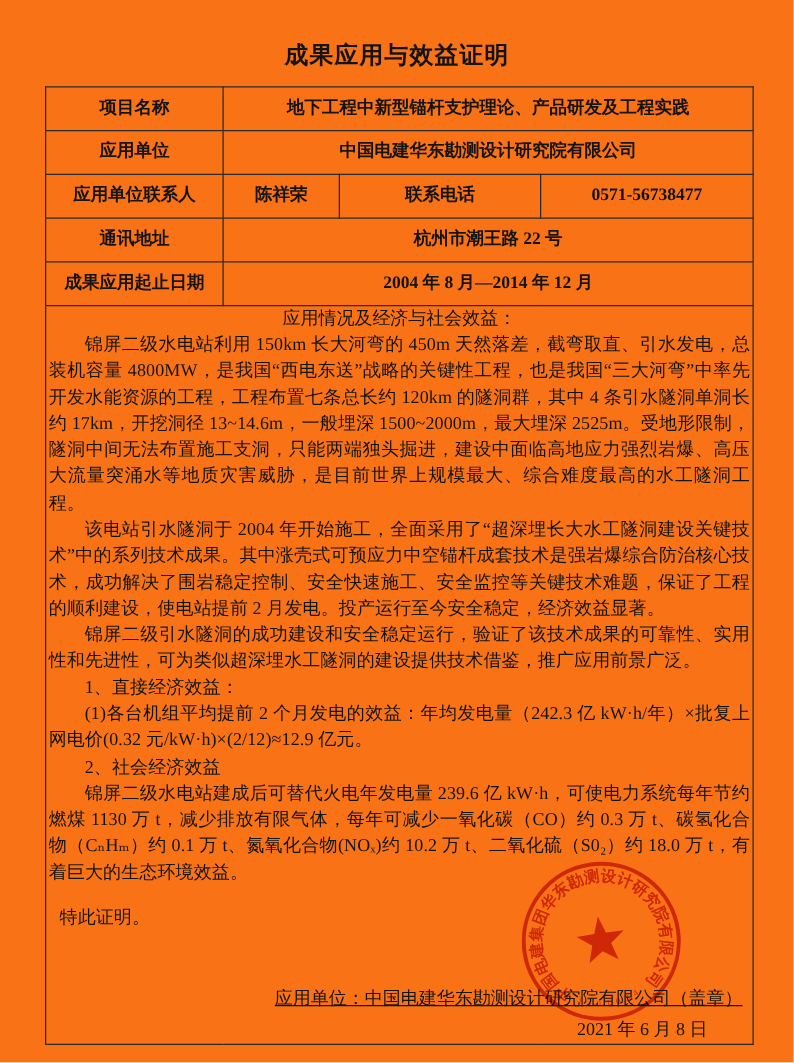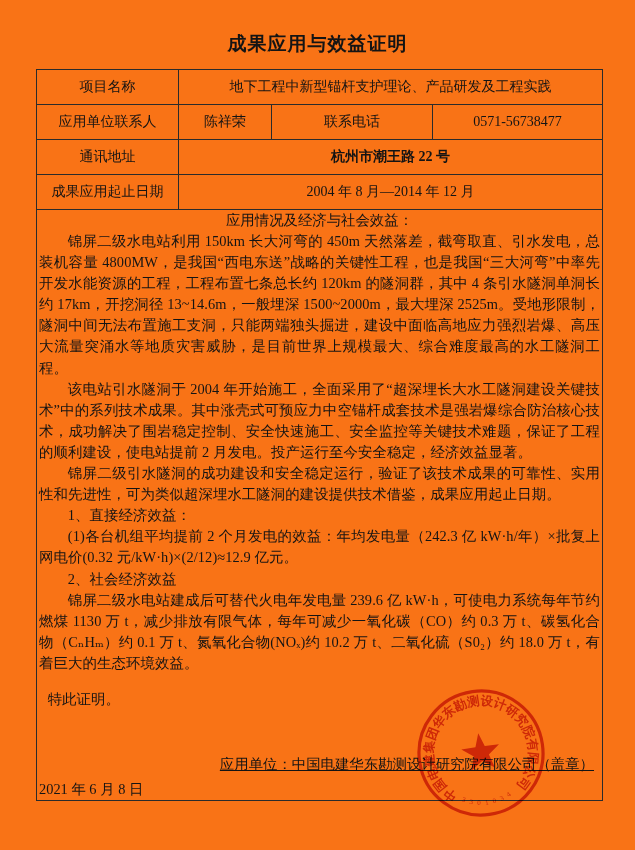--- a/index.html
+++ b/index.html
@@ -12,38 +12,38 @@
     text-align:center;font-size:19px;font-weight:bold;letter-spacing:1px;
   }
   table.info{
     position:absolute;left:36px;top:69px;width:566px;
     border-collapse:collapse;table-layout:fixed;
   }
   table.info td{
     border:1px solid #2b2b2b;font-size:14px;text-align:center;
     vertical-align:middle;padding:0 2px;line-height:1.25;
   }
-  tr.fr td{height:34px;}
+  tr.fr td{height:34px;font-weight:bold;}
   td.bold{font-weight:bold;margin-left:48px;}
   td.content{
     height:562px;vertical-align:top;text-align:left;padding:6px 7px 0 6px;
   }
   .content .heading{font-size:14.4px;line-height:21px;margin:0;text-align:center;}
   .content p{
     margin:0;font-size:14.4px;line-height:21.1px;text-align:justify;
     text-indent:2em;letter-spacing:0.1px;
   }
   .content p.closing{margin-top:15px;text-indent:0.6em;text-align:left;}
   .content .sign-line{
     margin-top:44px;font-size:14.4px;line-height:21px;
     text-align:right;padding-right:6px;text-decoration:underline;
   }
   .content .date-line{
     margin-top:4px;font-size:14.4px;line-height:21px;
-    text-align:left;padding-right:34px;
+    text-align:right;padding-right:34px;
   }
   svg.seal{
     position:absolute;left:412px;top:684px;width:138px;height:138px;
     mix-blend-mode:multiply;opacity:0.88;pointer-events:none;
   }
 </style>
 </head>
 <body>
 
 <div class="page">
@@ -56,39 +56,43 @@
         <col style="width:93px">
         <col style="width:161px">
         <col style="width:170px">
     </colgroup>
     <tbody>
         <tr class="fr">
       <td>项目名称</td>
       <td colspan="3">地下工程中新型锚杆支护理论、产品研发及工程实践</td>
     </tr>
     <tr class="fr">
+      <td>应用单位</td>
+      <td colspan="3">中国电建华东勘测设计研究院有限公司</td>
+    </tr>
+    <tr class="fr">
       <td>应用单位联系人</td>
       <td>陈祥荣</td>
       <td>联系电话</td>
       <td>0571-56738477</td>
     </tr>
     <tr class="fr">
       <td>通讯地址</td>
       <td colspan="3" class="bold">杭州市潮王路 22 号</td>
     </tr>
     <tr class="fr">
       <td>成果应用起止日期</td>
       <td colspan="3">2004 年 8 月—2014 年 12 月</td>
     </tr>
     <tr>
       <td colspan="4" class="content">
         <div class="heading">应用情况及经济与社会效益：</div>
         <p>锦屏二级水电站利用 150km 长大河弯的 450m 天然落差，截弯取直、引水发电，总装机容量 4800MW，是我国“西电东送”战略的关键性工程，也是我国“三大河弯”中率先开发水能资源的工程，工程布置七条总长约 120km 的隧洞群，其中 4 条引水隧洞单洞长约 17km，开挖洞径 13~14.6m，一般埋深 1500~2000m，最大埋深 2525m。受地形限制，隧洞中间无法布置施工支洞，只能两端独头掘进，建设中面临高地应力强烈岩爆、高压大流量突涌水等地质灾害威胁，是目前世界上规模最大、综合难度最高的水工隧洞工程。</p>
         <p>该电站引水隧洞于 2004 年开始施工，全面采用了“超深埋长大水工隧洞建设关键技术”中的系列技术成果。其中涨壳式可预应力中空锚杆成套技术是强岩爆综合防治核心技术，成功解决了围岩稳定控制、安全快速施工、安全监控等关键技术难题，保证了工程的顺利建设，使电站提前 2 月发电。投产运行至今安全稳定，经济效益显著。</p>
-        <p>锦屏二级引水隧洞的成功建设和安全稳定运行，验证了该技术成果的可靠性、实用性和先进性，可为类似超深埋水工隧洞的建设提供技术借鉴，成果应用起止日期。</p>
+        <p>锦屏二级引水隧洞的成功建设和安全稳定运行，验证了该技术成果的可靠性、实用性和先进性，可为类似超深埋水工隧洞的建设提供技术借鉴，推广应用前景广泛。</p>
         <p>1、直接经济效益：</p>
         <p>(1)各台机组平均提前 2 个月发电的效益：年均发电量（242.3 亿 kW·h/年）×批复上网电价(0.32 元/kW·h)×(2/12)≈12.9 亿元。</p>
         <p>2、社会经济效益</p>
         <p>锦屏二级水电站建成后可替代火电年发电量 239.6 亿 kW·h，可使电力系统每年节约燃煤 1130 万 t，减少排放有限气体，每年可减少一氧化碳（CO）约 0.3 万 t、碳氢化合物（CₙHₘ）约 0.1 万 t、氮氧化合物(NOₓ)约 10.2 万 t、二氧化硫（S0₂）约 18.0 万 t，有着巨大的生态环境效益。</p>
         <p class="closing">特此证明。</p>
         <div class="sign-line">应用单位：中国电建华东勘测设计研究院有限公司（盖章）</div>
         <div class="date-line">2021 年 6 月 8 日</div>
       </td>
     </tr>
   </tbody>

